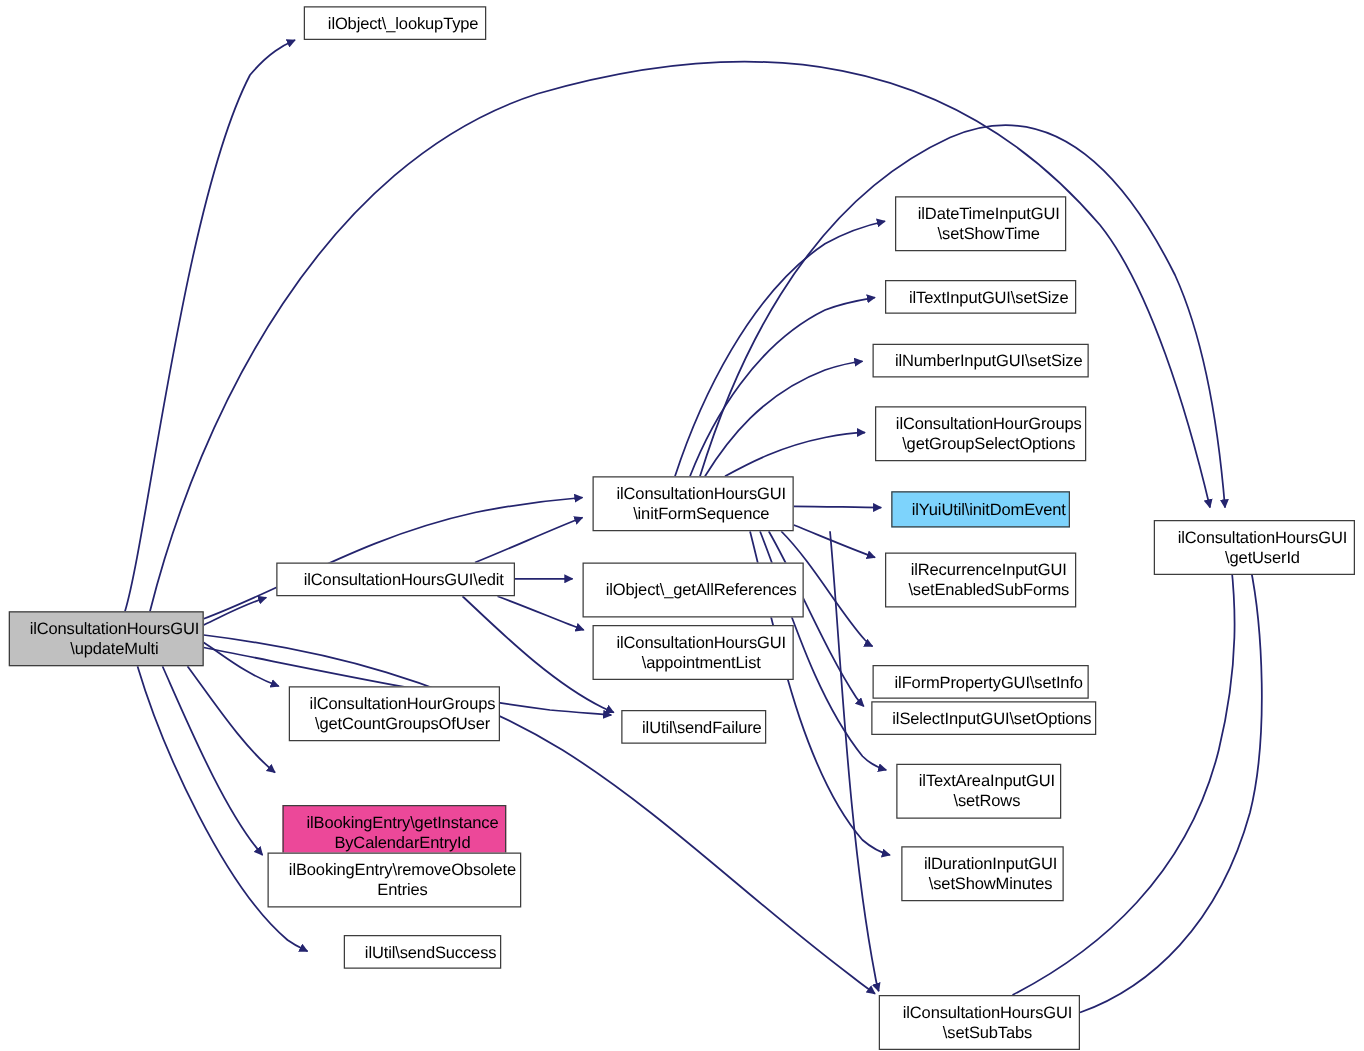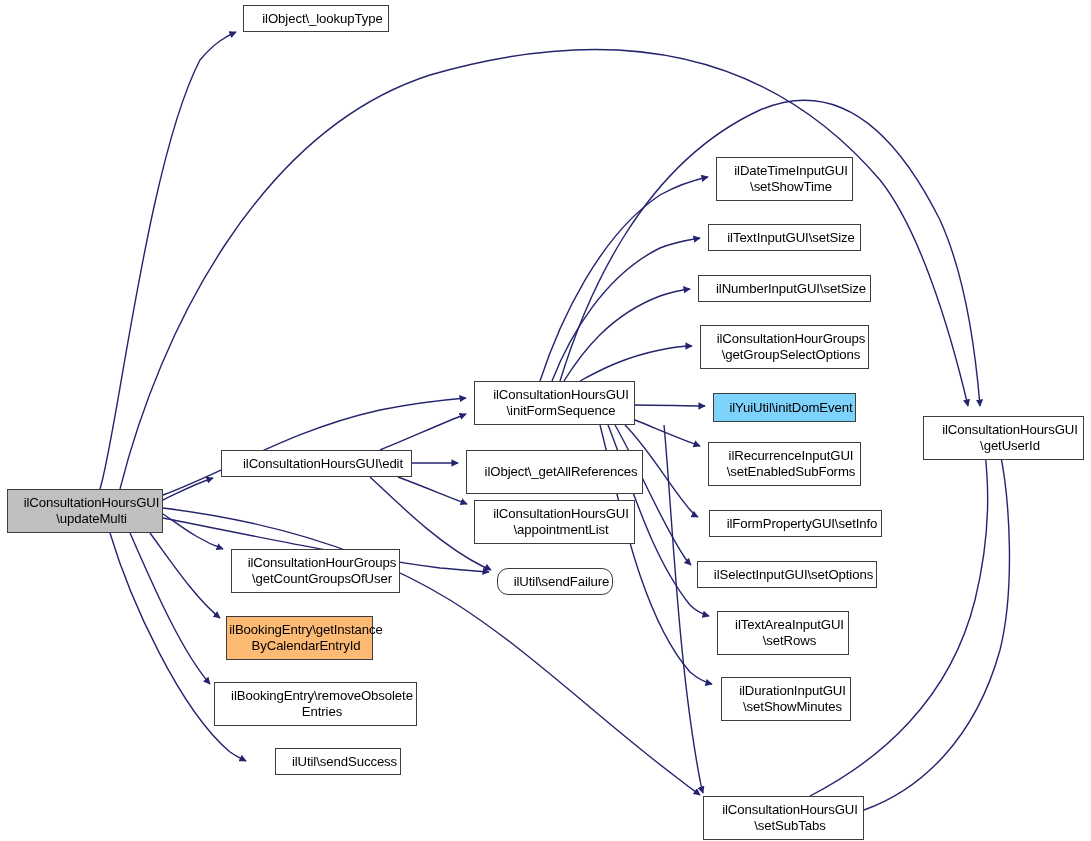--- a/index.html
+++ b/index.html
@@ -88,41 +88,41 @@
       </g>
   </svg>
 
   <div id="nodes">
       <div class="node root" style="left: 7px; top: 489px; width: 156px; height: 44px; background: rgb(192, 192, 192); border-color: rgb(61, 61, 61);"><span>ilConsultationHoursGUI
 \updateMulti</span></div>
       <div class="node" style="left: 243px; top: 5px; width: 146px; height: 27px; background: rgb(255, 255, 255); border-color: rgb(61, 61, 61);"><span>ilObject\_lookupType</span></div>
       <div class="node" style="left: 221px; top: 450px; width: 191px; height: 27px; background: rgb(255, 255, 255); border-color: rgb(61, 61, 61);"><span>ilConsultationHoursGUI\edit</span></div>
       <div class="node" style="left: 231px; top: 549px; width: 169px; height: 44px; background: rgb(255, 255, 255); border-color: rgb(61, 61, 61);"><span>ilConsultationHourGroups
 \getCountGroupsOfUser</span></div>
-      <div class="node" style="left: 226px; top: 616px; width: 147px; height: 44px; background: #fdba74; border-color: rgb(61, 61, 61);"><span>ilBookingEntry\getInstance
+      <div class="node" style="left: 226px; top: 644px; width: 179px; height: 44px; background: #ec4899; border-color: rgb(61, 61, 61);"><span>ilBookingEntry\getInstance
 ByCalendarEntryId</span></div>
       <div class="node" style="left: 214px; top: 682px; width: 203px; height: 44px; background: rgb(255, 255, 255); border-color: rgb(61, 61, 61);"><span>ilBookingEntry\removeObsolete
 Entries</span></div>
       <div class="node" style="left: 253px; top: 748px; width: 126px; height: 27px; background: rgb(255, 255, 255); border-color: rgb(61, 61, 61); margin-left: 22px;"><span>ilUtil\sendSuccess</span></div>
       <div class="node" style="left: 474px; top: 381px; width: 161px; height: 44px; background: rgb(255, 255, 255); border-color: rgb(61, 61, 61);"><span>ilConsultationHoursGUI
 \initFormSequence</span></div>
       <div class="node" style="left: 466px; top: 450px; width: 177px; height: 44px; background: rgb(255, 255, 255); border-color: rgb(61, 61, 61);"><span>ilObject\_getAllReferences</span></div>
       <div class="node" style="left: 474px; top: 500px; width: 161px; height: 44px; background: rgb(255, 255, 255); border-color: rgb(61, 61, 61);"><span>ilConsultationHoursGUI
 \appointmentList</span></div>
-      <div class="node" style="left: 497px; top: 568px; width: 116px; height: 27px; background: rgb(255, 255, 255); border-color: rgb(61, 61, 61); border-radius: 11px;"><span>ilUtil\sendFailure</span></div>
+      <div class="node" style="left: 497px; top: 568px; width: 116px; height: 27px; background: rgb(255, 255, 255); border-color: rgb(61, 61, 61);"><span>ilUtil\sendFailure</span></div>
       <div class="node" style="left: 716px; top: 157px; width: 137px; height: 44px; background: rgb(255, 255, 255); border-color: rgb(61, 61, 61); text-align: center;"><span>ilDateTimeInputGUI
 \setShowTime</span></div>
       <div class="node" style="left: 708px; top: 224px; width: 153px; height: 27px; background: rgb(255, 255, 255); border-color: rgb(61, 61, 61);"><span>ilTextInputGUI\setSize</span></div>
       <div class="node" style="left: 698px; top: 275px; width: 173px; height: 27px; background: rgb(255, 255, 255); border-color: rgb(61, 61, 61);"><span>ilNumberInputGUI\setSize</span></div>
       <div class="node" style="left: 700px; top: 325px; width: 169px; height: 44px; background: rgb(255, 255, 255); border-color: rgb(61, 61, 61);"><span>ilConsultationHourGroups
 \getGroupSelectOptions</span></div>
       <div class="node" style="left: 713px; top: 393px; width: 143px; height: 29px; background: #7dd3fc; border-color: rgb(61, 61, 61);"><span>ilYuiUtil\initDomEvent</span></div>
       <div class="node" style="left: 708px; top: 442px; width: 153px; height: 44px; background: rgb(255, 255, 255); border-color: rgb(61, 61, 61);"><span>ilRecurrenceInputGUI
 \setEnabledSubForms</span></div>
-      <div class="node" style="left: 698px; top: 510px; width: 173px; height: 27px; background: rgb(255, 255, 255); border-color: rgb(61, 61, 61); margin-left: 11px;"><span>ilFormPropertyGUI\setInfo</span></div>
+      <div class="node" style="left: 698px; top: 532px; width: 173px; height: 27px; background: rgb(255, 255, 255); border-color: rgb(61, 61, 61);"><span>ilFormPropertyGUI\setInfo</span></div>
       <div class="node" style="left: 697px; top: 561px; width: 180px; height: 27px; background: rgb(255, 255, 255); border-color: rgb(61, 61, 61);"><span>ilSelectInputGUI\setOptions</span></div>
       <div class="node" style="left: 717px; top: 611px; width: 132px; height: 44px; background: rgb(255, 255, 255); border-color: rgb(61, 61, 61);"><span>ilTextAreaInputGUI
 \setRows</span></div>
       <div class="node" style="left: 721px; top: 677px; width: 130px; height: 44px; background: rgb(255, 255, 255); border-color: rgb(61, 61, 61);"><span>ilDurationInputGUI
 \setShowMinutes</span></div>
       <div class="node" style="left: 703px; top: 796px; width: 161px; height: 44px; background: rgb(255, 255, 255); border-color: rgb(61, 61, 61);"><span>ilConsultationHoursGUI
 \setSubTabs</span></div>
       <div class="node" style="left: 923px; top: 416px; width: 161px; height: 44px; background: rgb(255, 255, 255); border-color: rgb(61, 61, 61);"><span>ilConsultationHoursGUI
 \getUserId</span></div>
     </div>

